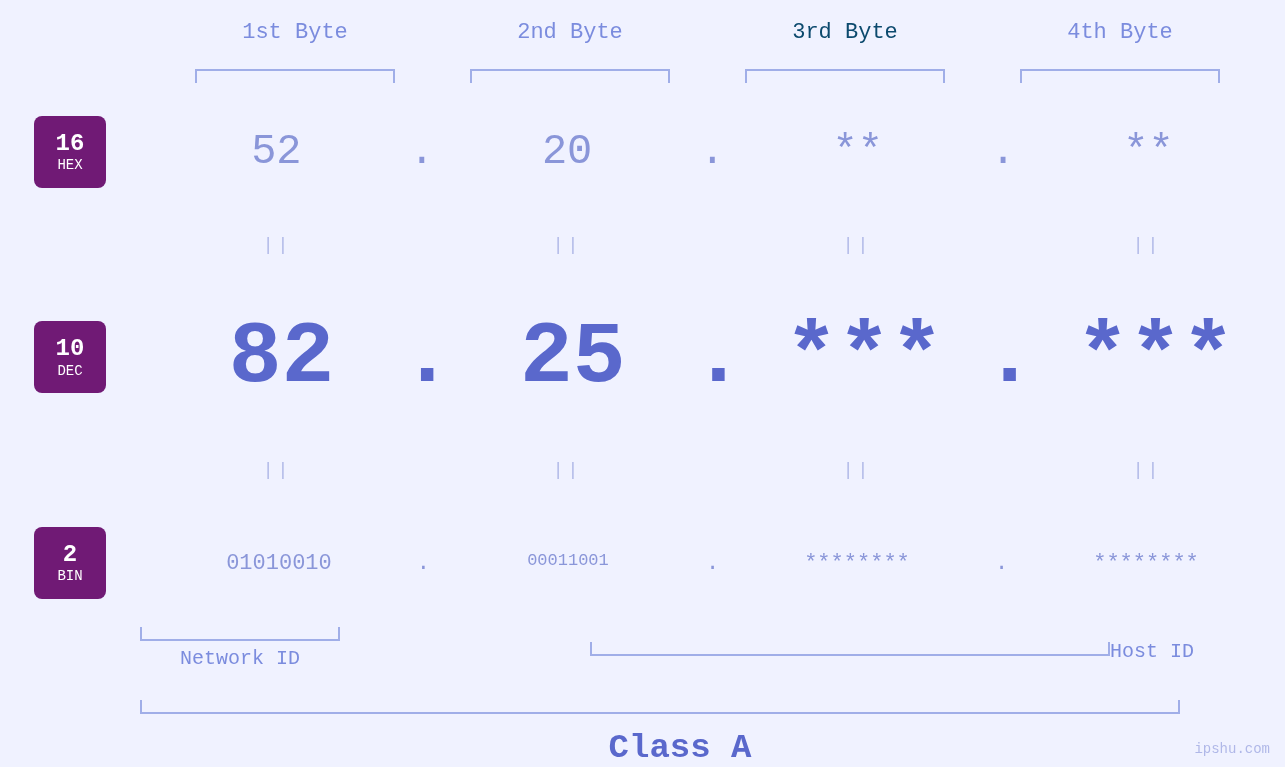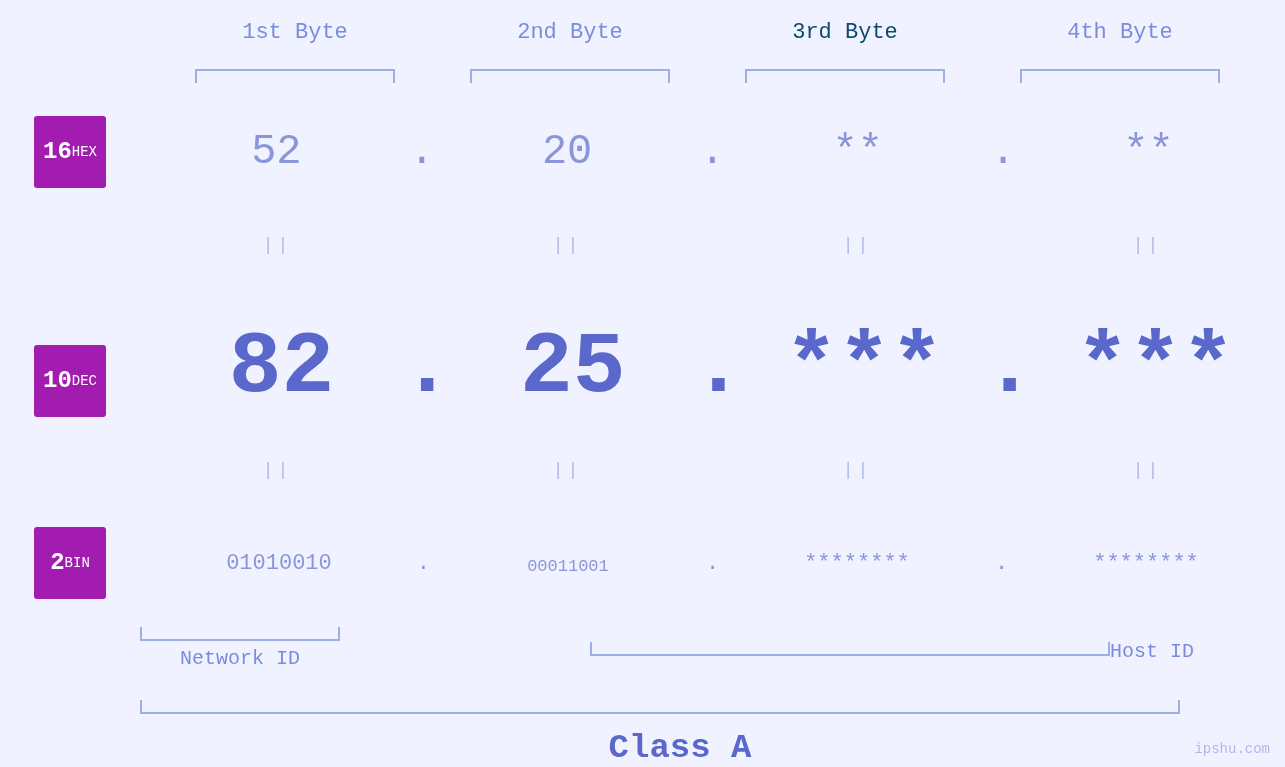--- a/index.html
+++ b/index.html
@@ -17,26 +17,27 @@
       width: 1285px;
       height: 767px;
       position: relative;
       display: flex;
       flex-direction: column;
       align-items: center;
       padding-top: 20px;
     }
 
     .base-badge {
-      background: #a21caf;
+      background: #701a75;
       color: white;
-      border-radius: 3px;
+      border-radius: 8px;
       width: 72px;
       height: 72px;
       display: flex;
+      flex-direction: column;
       align-items: center;
       justify-content: center;
       font-family: 'Courier New', Courier, monospace;
     }
 
     .base-number {
       font-size: 24px;
       font-weight: bold;
       line-height: 1.1;
     }
@@ -92,21 +93,21 @@
         <span style="color:#b0b8e8; font-size:18px; letter-spacing:4px; width:200px; text-align:center;">||</span>
         <span style="width:20px;"></span>
         <span style="color:#b0b8e8; font-size:18px; letter-spacing:4px; width:200px; text-align:center;">||</span>
         <span style="width:20px;"></span>
         <span style="color:#b0b8e8; font-size:18px; letter-spacing:4px; width:200px; text-align:center;">||</span>
         <span style="width:20px;"></span>
         <span style="color:#b0b8e8; font-size:18px; letter-spacing:4px; width:200px; text-align:center;">||</span>
       </div>
     </div>
 
-    <div style="display:flex; align-items:flex-end; height:120px;gap:12px;">
+    <div style="display:flex; align-items:center; height:120px;gap:12px;">
       <div style="width:140px; display:flex; justify-content:center; align-items:center;">
         <div class="base-badge">
           <span class="base-number">10</span>
           <span class="base-label">DEC</span>
         </div>
       </div>
       <div style="display:flex; align-items:center; justify-content:space-around; flex:1; padding:0 20px;">
         <span style="font-size:88px; font-weight:bold; color:#5a68cc; font-family:'Courier New',monospace; width:200px; text-align:center;">82</span>
         <span style="font-size:88px; font-weight:bold; color:#5a68cc; font-family:'Courier New',monospace;">.</span>
         <span style="font-size:88px; font-weight:bold; color:#5a68cc; font-family:'Courier New',monospace; width:200px; text-align:center;">25</span>
@@ -130,21 +131,21 @@
       </div>
     </div>
 
     <div style="display:flex; align-items:center; height:80px;">
       <div style="width:140px; display:flex; justify-content:center; align-items:center;">
         <div class="base-badge">
           <span class="base-number">2</span>
           <span class="base-label">BIN</span>
         </div>
       </div>
-      <div style="display:flex; align-items:flex-end; justify-content:space-around; flex:1; padding:0 20px;">
+      <div style="display:flex; align-items:flex-start; justify-content:space-around; flex:1; padding:0 20px;">
         <span style="font-size:22px; color:#8a96d9; font-family:'Courier New',monospace; width:200px; text-align:center;">01010010</span>
         <span style="font-size:22px; color:#8a96d9; font-family:'Courier New',monospace;">.</span>
         <span style="font-size:17px; color:#8a96d9; font-family:'Courier New',monospace; width:200px; text-align:center;">00011001</span>
         <span style="font-size:22px; color:#8a96d9; font-family:'Courier New',monospace;">.</span>
         <span style="font-size:22px; color:#8a96d9; font-family:'Courier New',monospace; width:200px; text-align:center;">********</span>
         <span style="font-size:22px; color:#8a96d9; font-family:'Courier New',monospace;">.</span>
         <span style="font-size:22px; color:#8a96d9; font-family:'Courier New',monospace; width:200px; text-align:center;">********</span>
       </div>
     </div>
 

